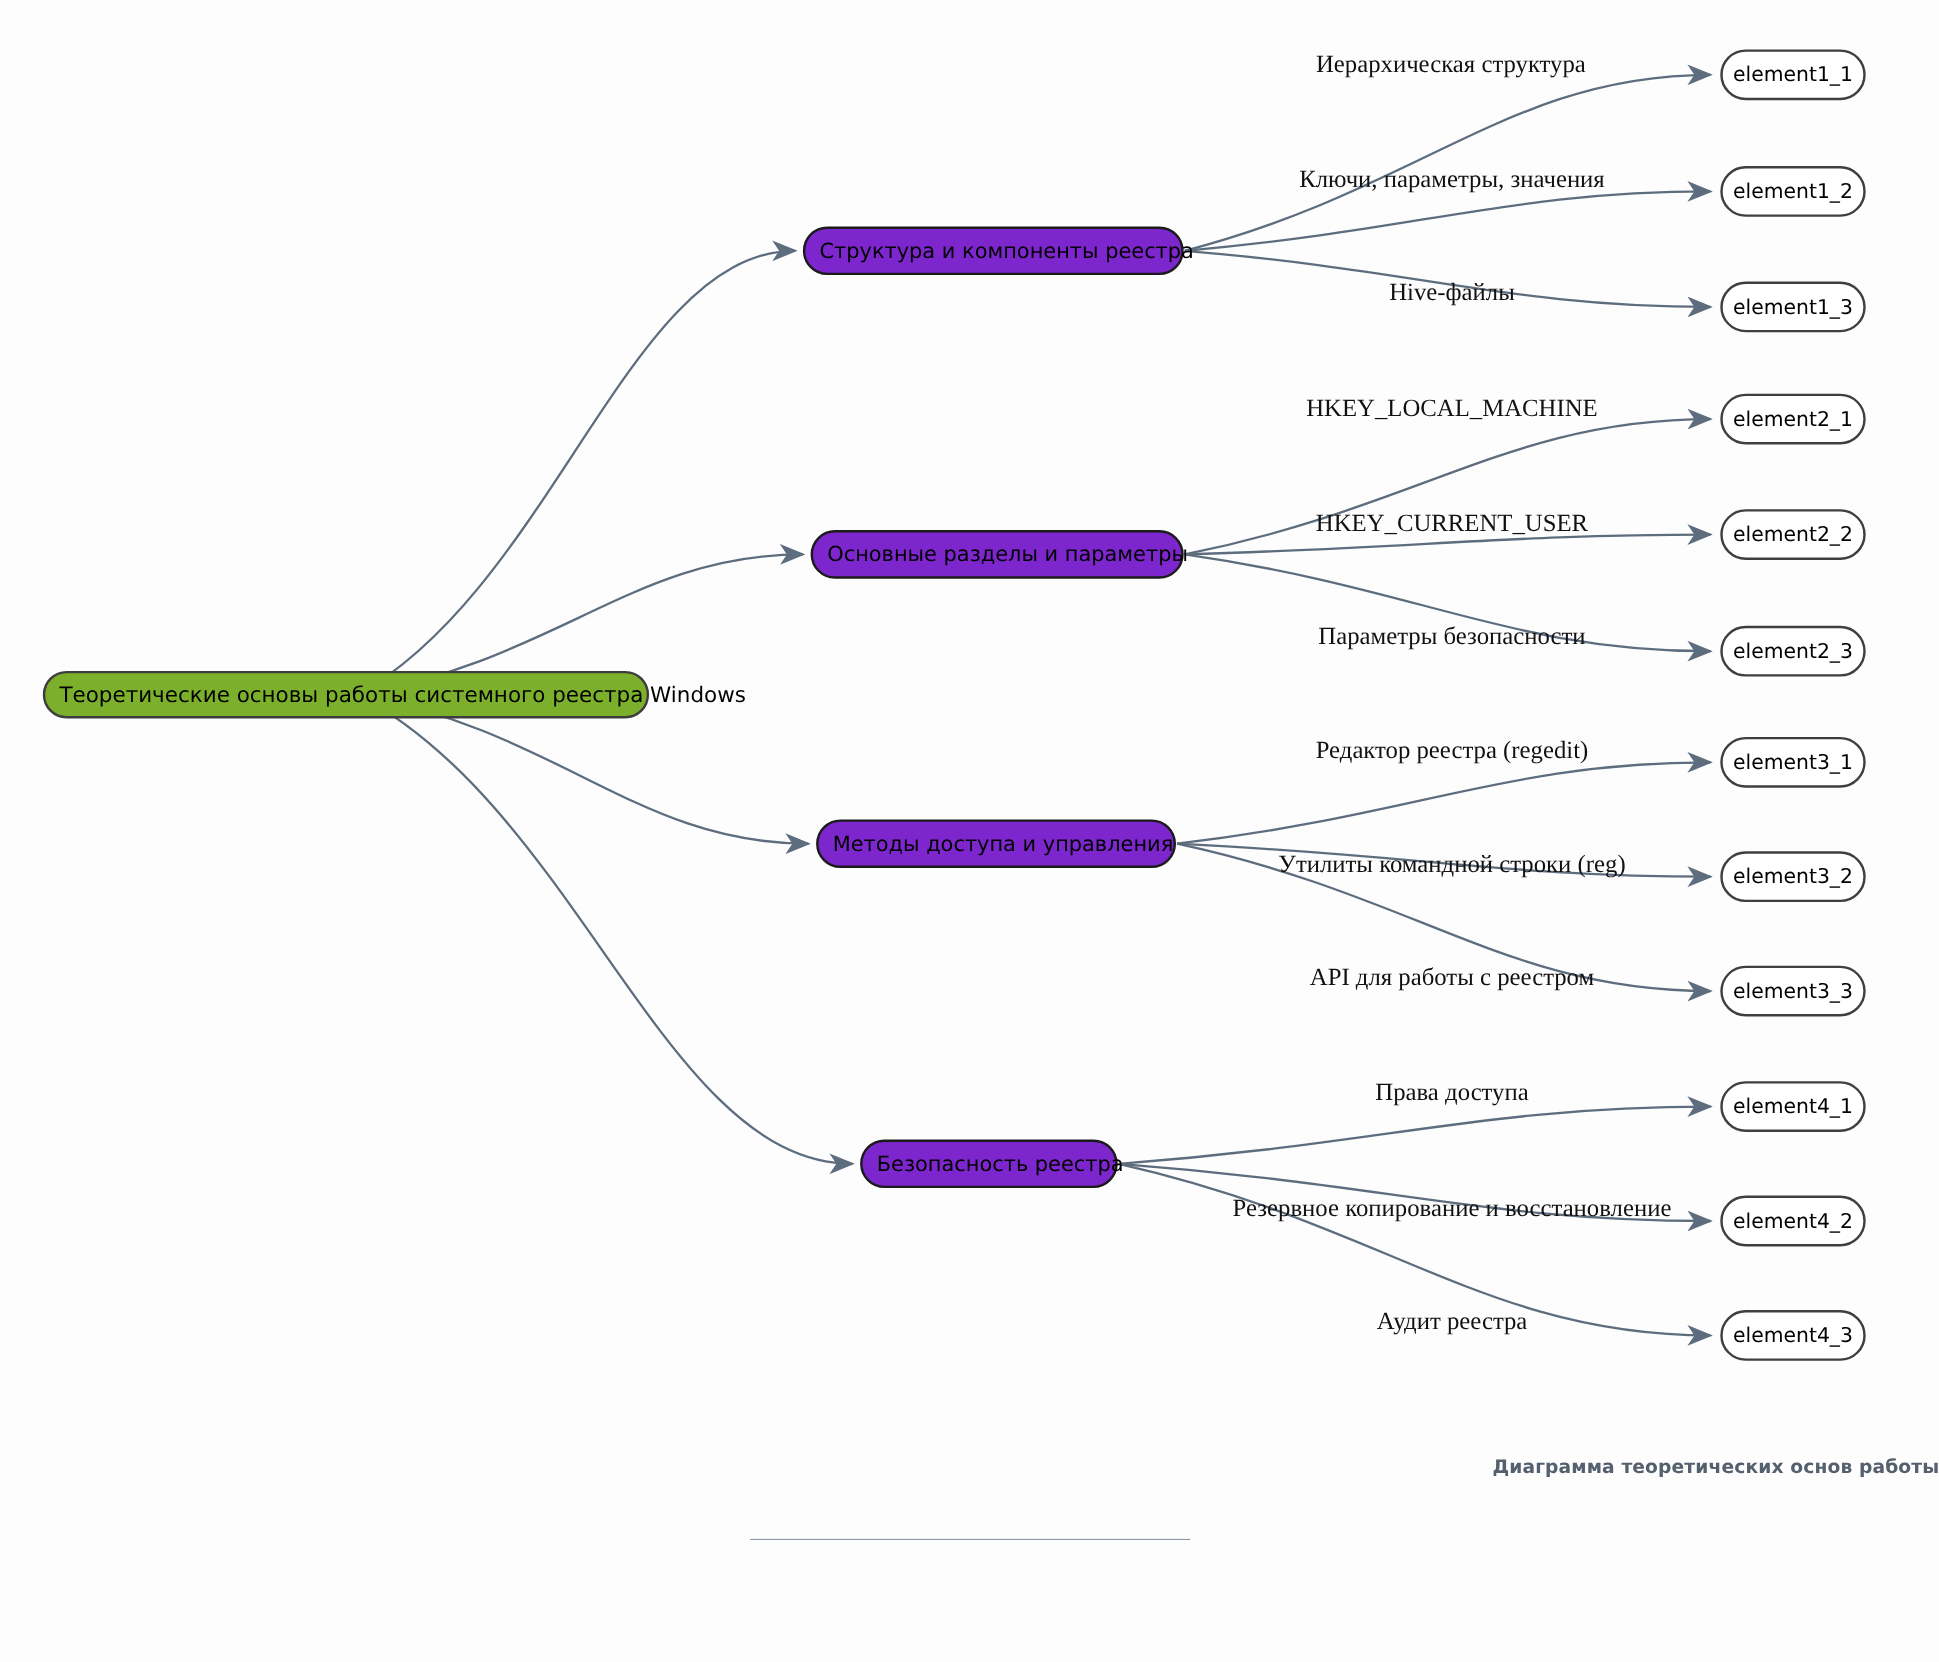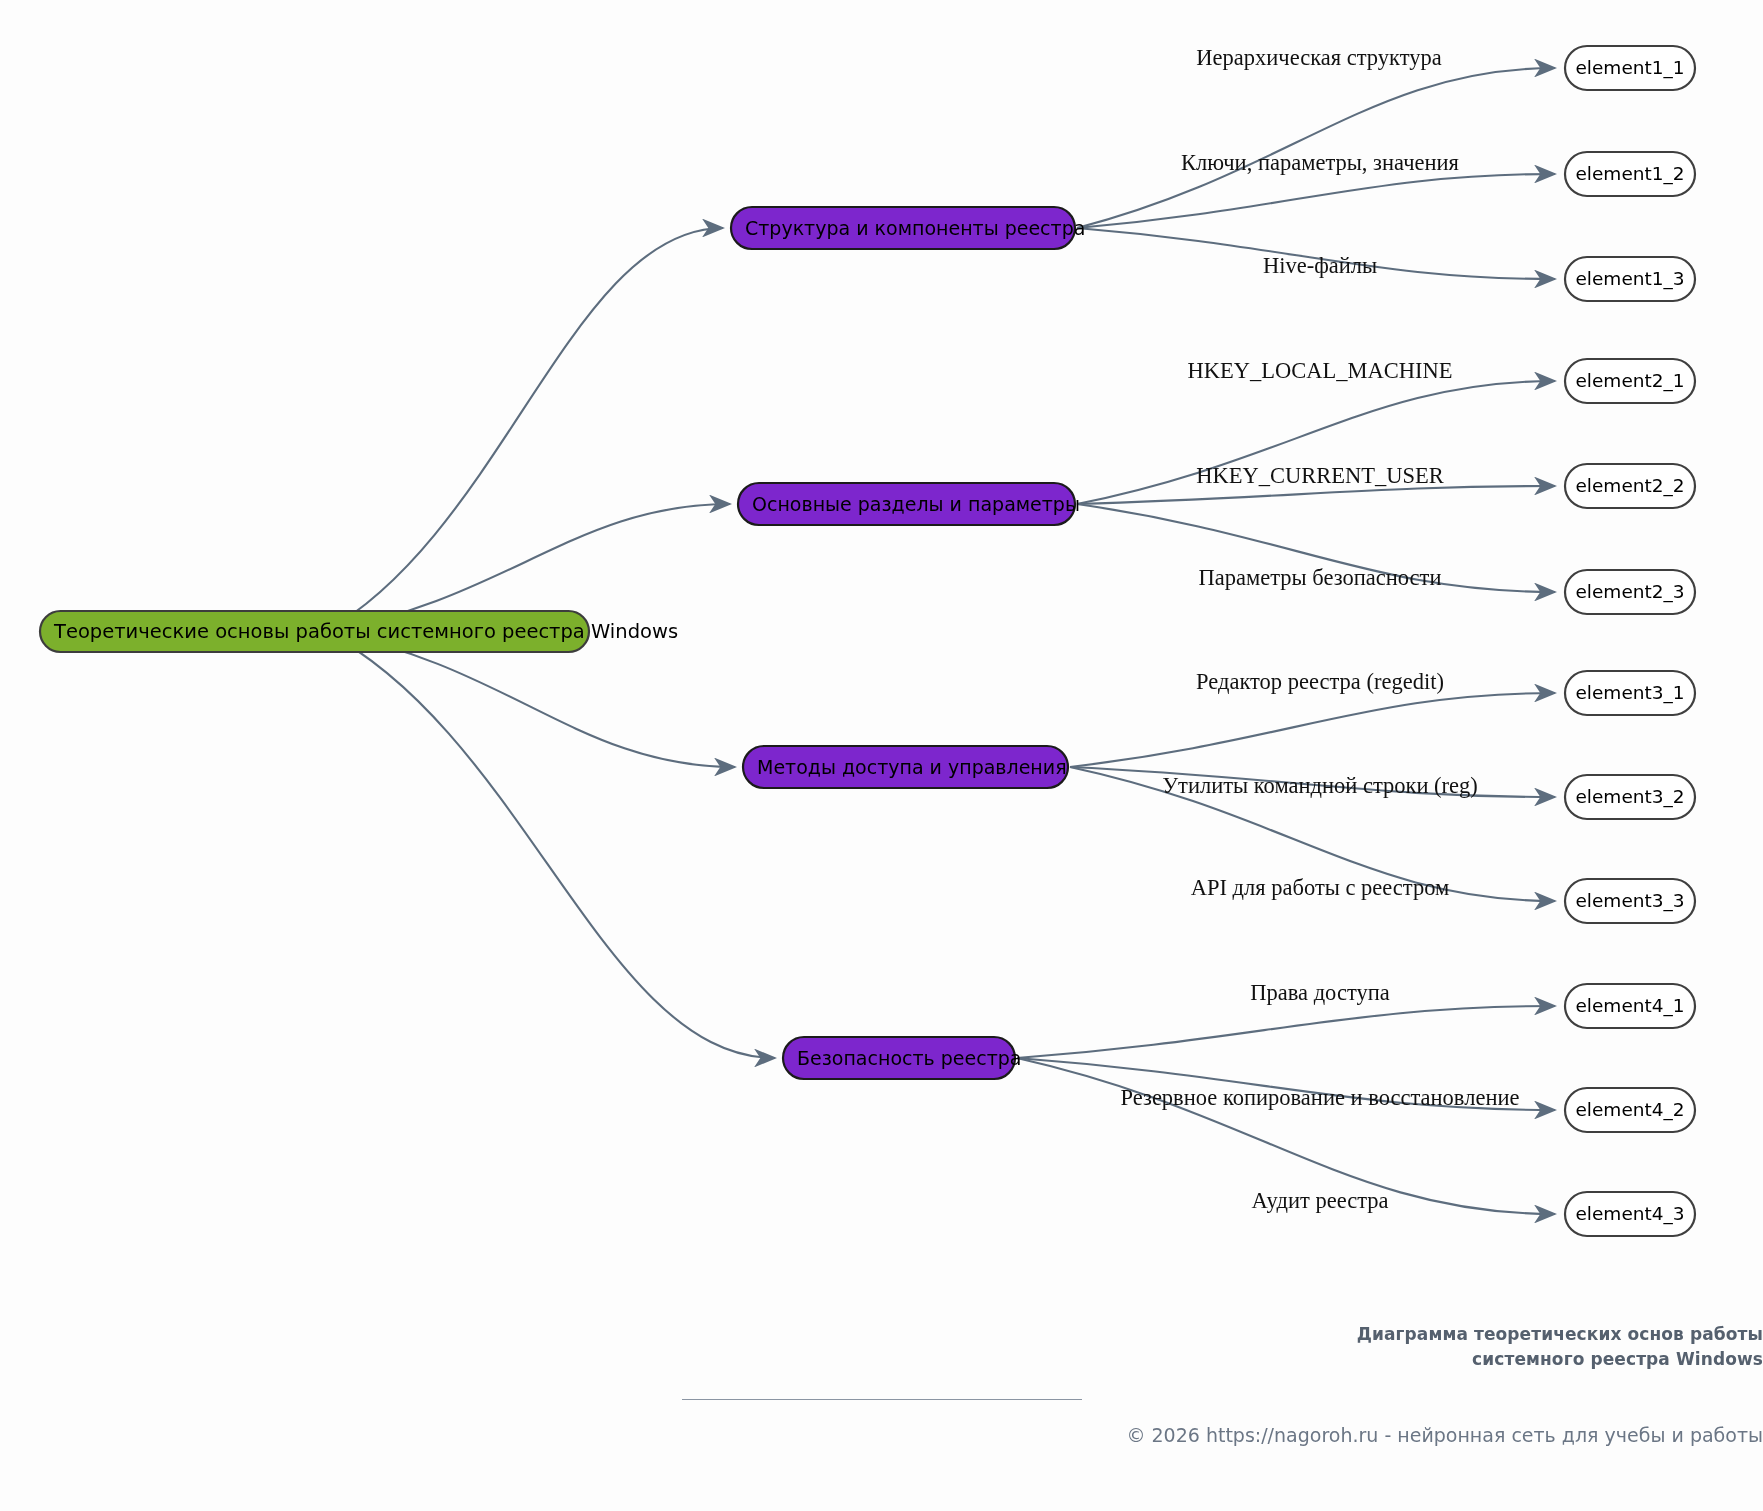--- a/index.html
+++ b/index.html
@@ -214,17 +214,15 @@
         <text class="edge-label-text" x="1320" y="788">Утилиты командной строки (reg)</text>
         <text class="edge-label-text" x="1320" y="890">API для работы с реестром</text>
         <text class="edge-label-text" x="1320" y="995">Права доступа</text>
         <text class="edge-label-text" x="1320" y="1100">Резервное копирование и восстановление</text>
         <text class="edge-label-text" x="1320" y="1203">Аудит реестра</text>
       </g>
   </svg>
 
   <div class="footer-block" id="footer-title">
     <div>Диаграмма теоретических основ работы</div>
-    <div>системного реестра Windows</div>
   </div>
   <div id="footer-rule"></div>
-  <div class="footer-block" id="footer-credit">© 2026 https://nagoroh.ru - нейронная сеть для учебы и работы</div>
 </div>
 
 </body></html>

